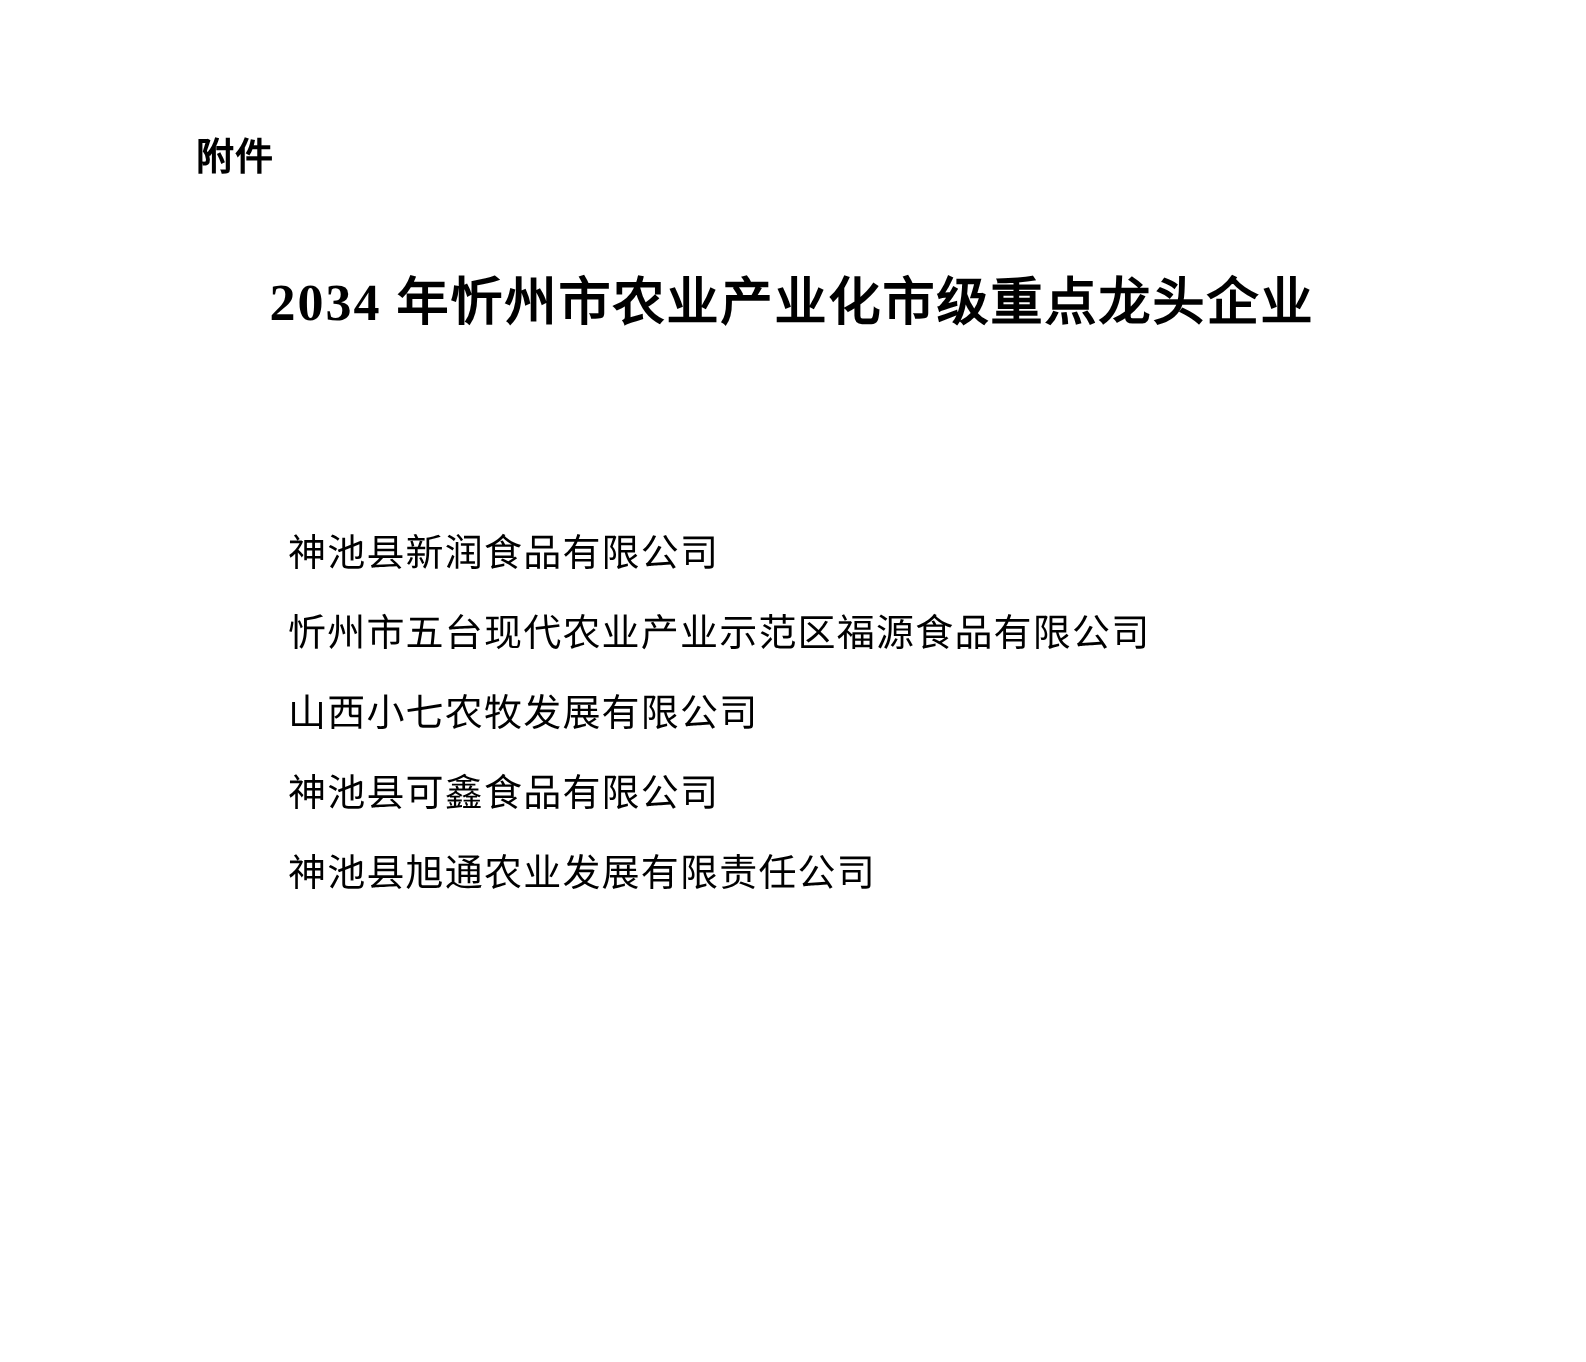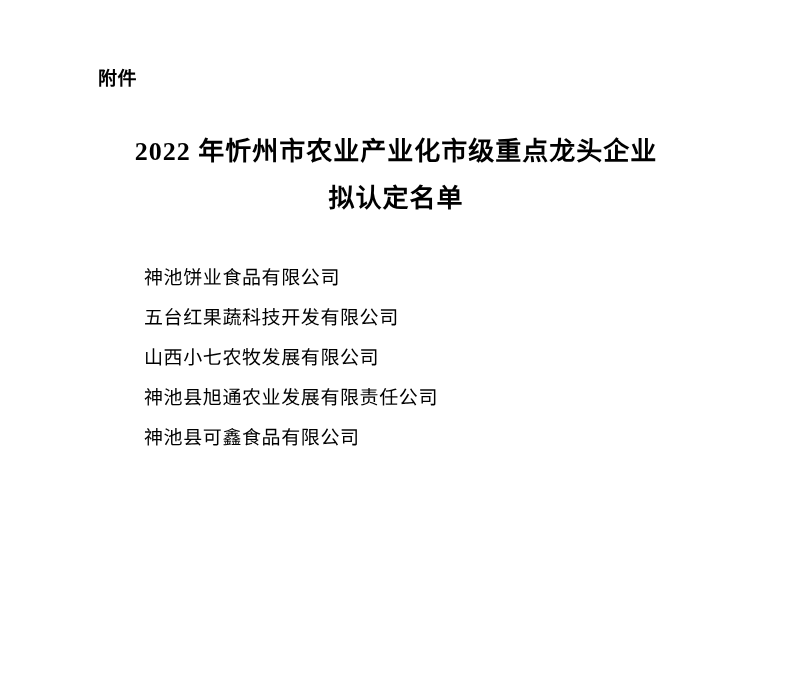--- a/index.html
+++ b/index.html
@@ -64,25 +64,24 @@
   }
 </style>
 </head>
 <body>
 
 <div class="page">
 
   <div class="attachment-label">附件</div>
 
   <div class="doc-title">
-    <span class="line">2022 年忻州市农业产业化市级重点龙头企业</span>
-    <span class="line">拟认定名单</span>
+    <span class="line">2034 年忻州市农业产业化市级重点龙头企业</span>
   </div>
 
   <ul class="company-list">
-    <li>神池饼业食品有限公司</li>
-    <li>五台红果蔬科技开发有限公司</li>
+    <li>神池县新润食品有限公司</li>
+    <li>忻州市五台现代农业产业示范区福源食品有限公司</li>
     <li>山西小七农牧发展有限公司</li>
+    <li>神池县可鑫食品有限公司</li>
     <li>神池县旭通农业发展有限责任公司</li>
-    <li>神池县可鑫食品有限公司</li>
   </ul>
 
 </div>
 
 </body></html>

